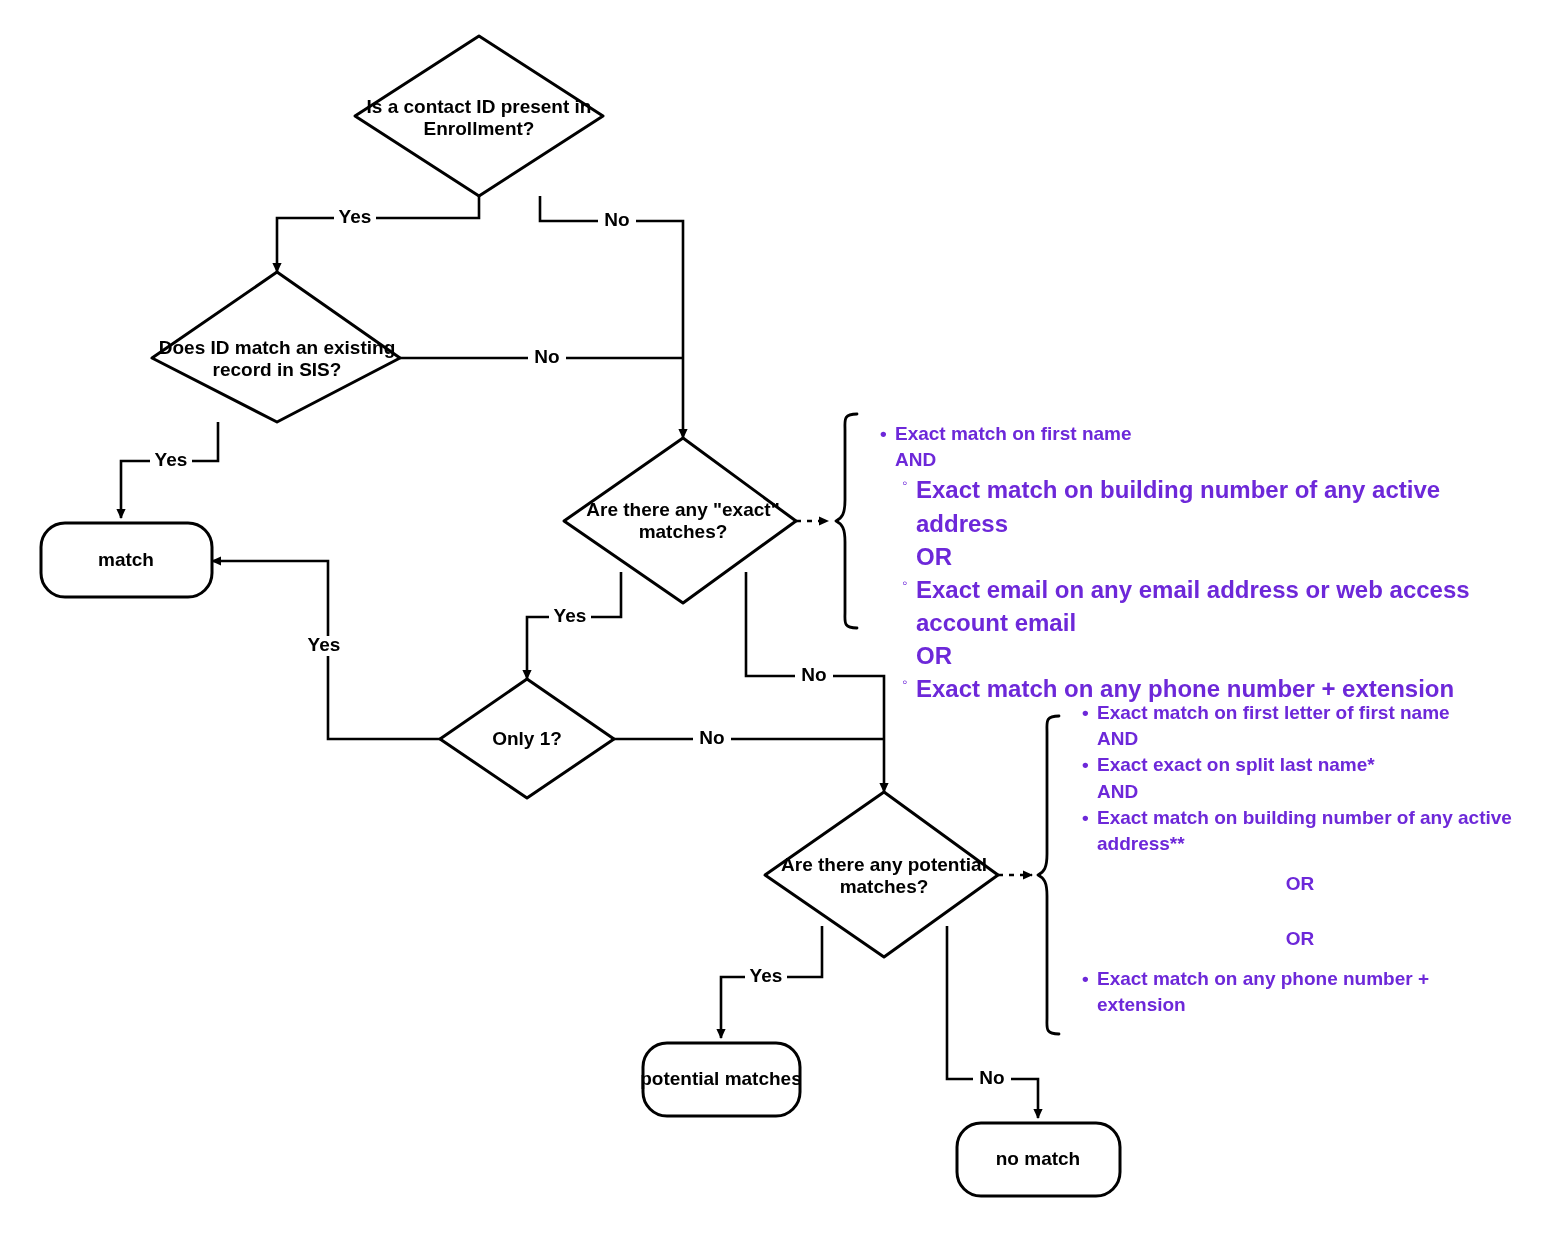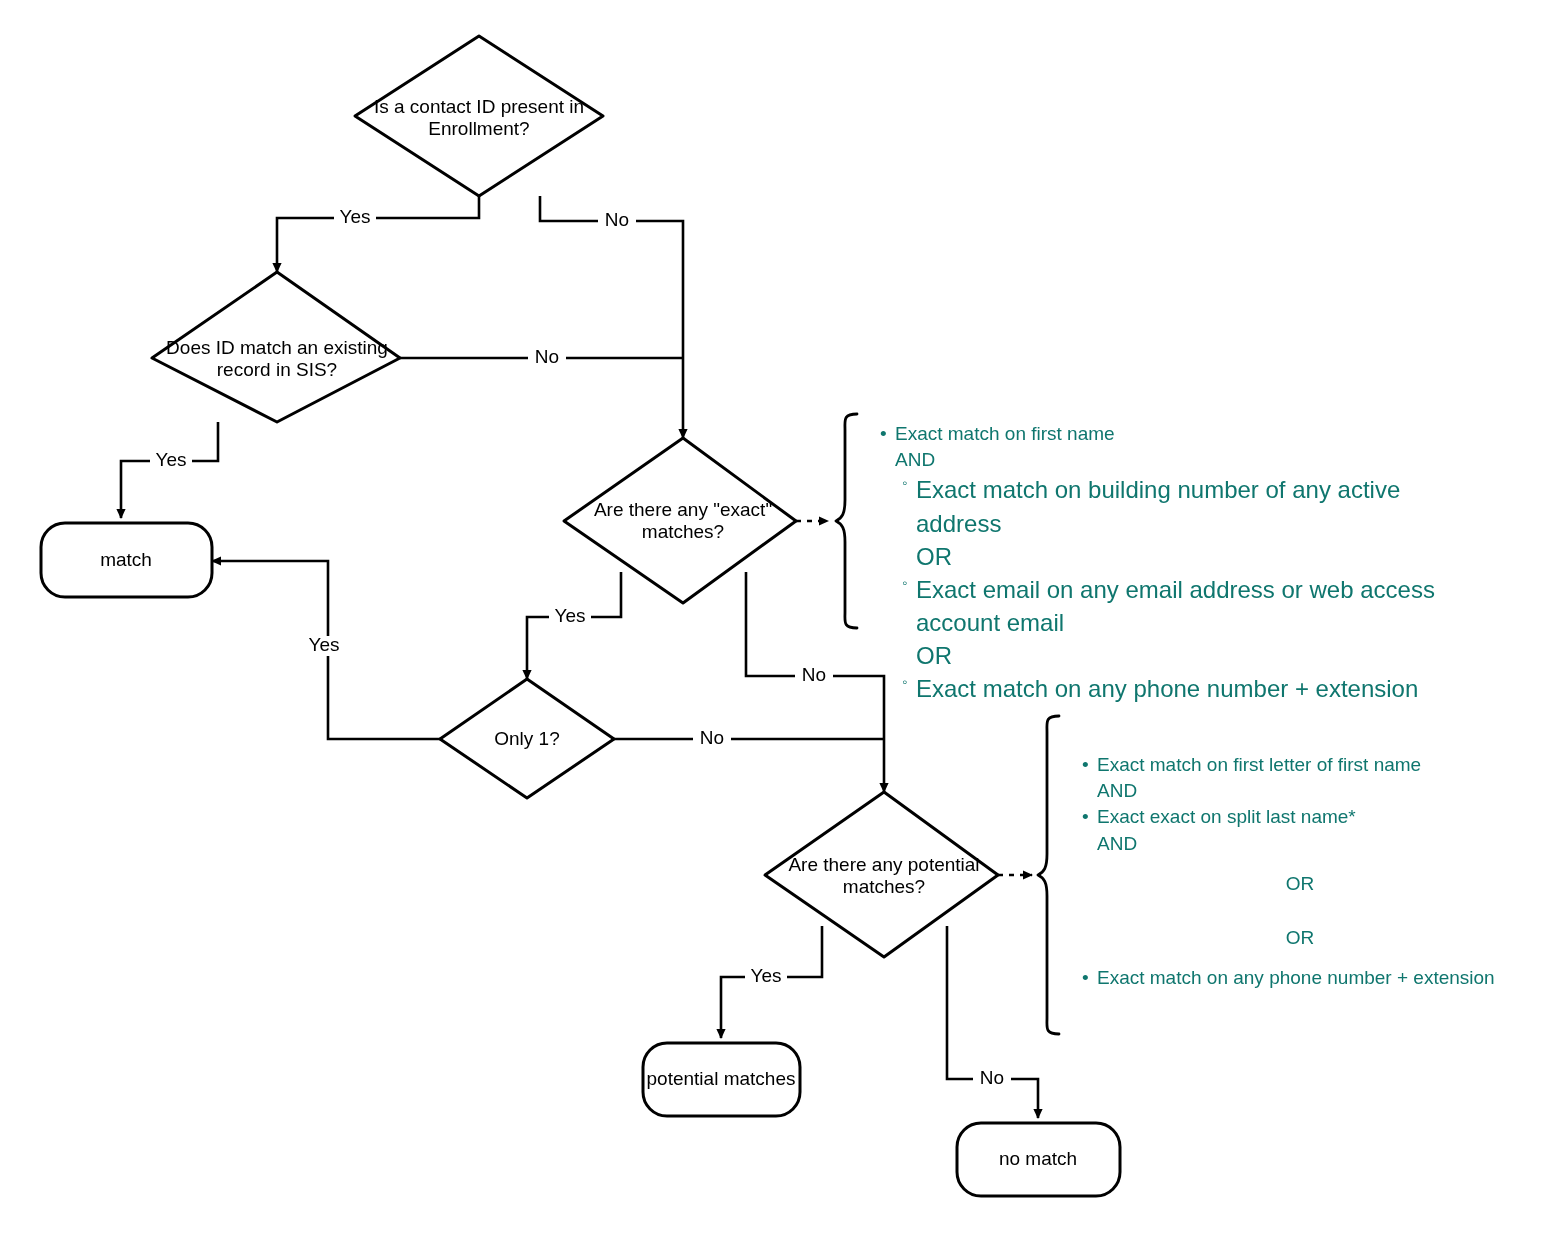--- a/index.html
+++ b/index.html
@@ -10,20 +10,21 @@
   body {
     font-family: "Liberation Sans", sans-serif;
     color: #000000;
   }
   #canvas {
     position: relative;
     width: 1560px;
     height: 1240px;
     background: #ffffff;
     overflow: hidden;
+    font-weight: bold;
   }
   #flow-svg {
     position: absolute;
     left: 0;
     top: 0;
     width: 1560px;
     height: 1240px;
   }
   .node-text {
     font-family: "Liberation Sans", sans-serif;
@@ -63,21 +64,21 @@
     stroke-width: 2.8;
     fill: none;
     stroke-linecap: round;
     stroke-linejoin: round;
   }
   .note-list {
     position: absolute;
     font-family: "Liberation Sans", sans-serif;
     font-size: 19px;
     line-height: 1.38;
-    color: #0f766e;
+    color: #6d28d9;
   }
   .note-list .li {
     position: relative;
     padding-left: 17px;
     white-space: pre-line;
   }
   .note-list .li::before {
     content: "\2022";
     position: absolute;
     left: 2px;
@@ -237,25 +238,27 @@
   <div class="note-list" id="note-exact" style="left:878px; top:421px; width:600px;">
       <div class="li">Exact match on first name
 AND</div>
       <div class="li sub">Exact match on building number of any active address
 OR</div>
       <div class="li sub">Exact email on any email address or web access account email
 OR</div>
       <div class="li sub">Exact match on any phone number + extension</div>
     </div>
 
-  <div class="note-list" id="note-potential" style="left:1080px; top:752px; width:440px;">
+  <div class="note-list" id="note-potential" style="left:1080px; top:700px; width:440px;">
       <div class="li">Exact match on first letter of first name
 AND</div>
       <div class="li">Exact exact on split last name*
 AND</div>
+      <div class="li">Exact match on building number of any active
+address**</div>
       <div class="sp"></div>
       <div class="plain center">OR</div>
       <div class="sp"></div>
       <div class="sp"></div>
       <div class="plain center">OR</div>
       <div class="sp"></div>
       <div class="li">Exact match on any phone number + extension</div>
     </div>
 
 </div>

